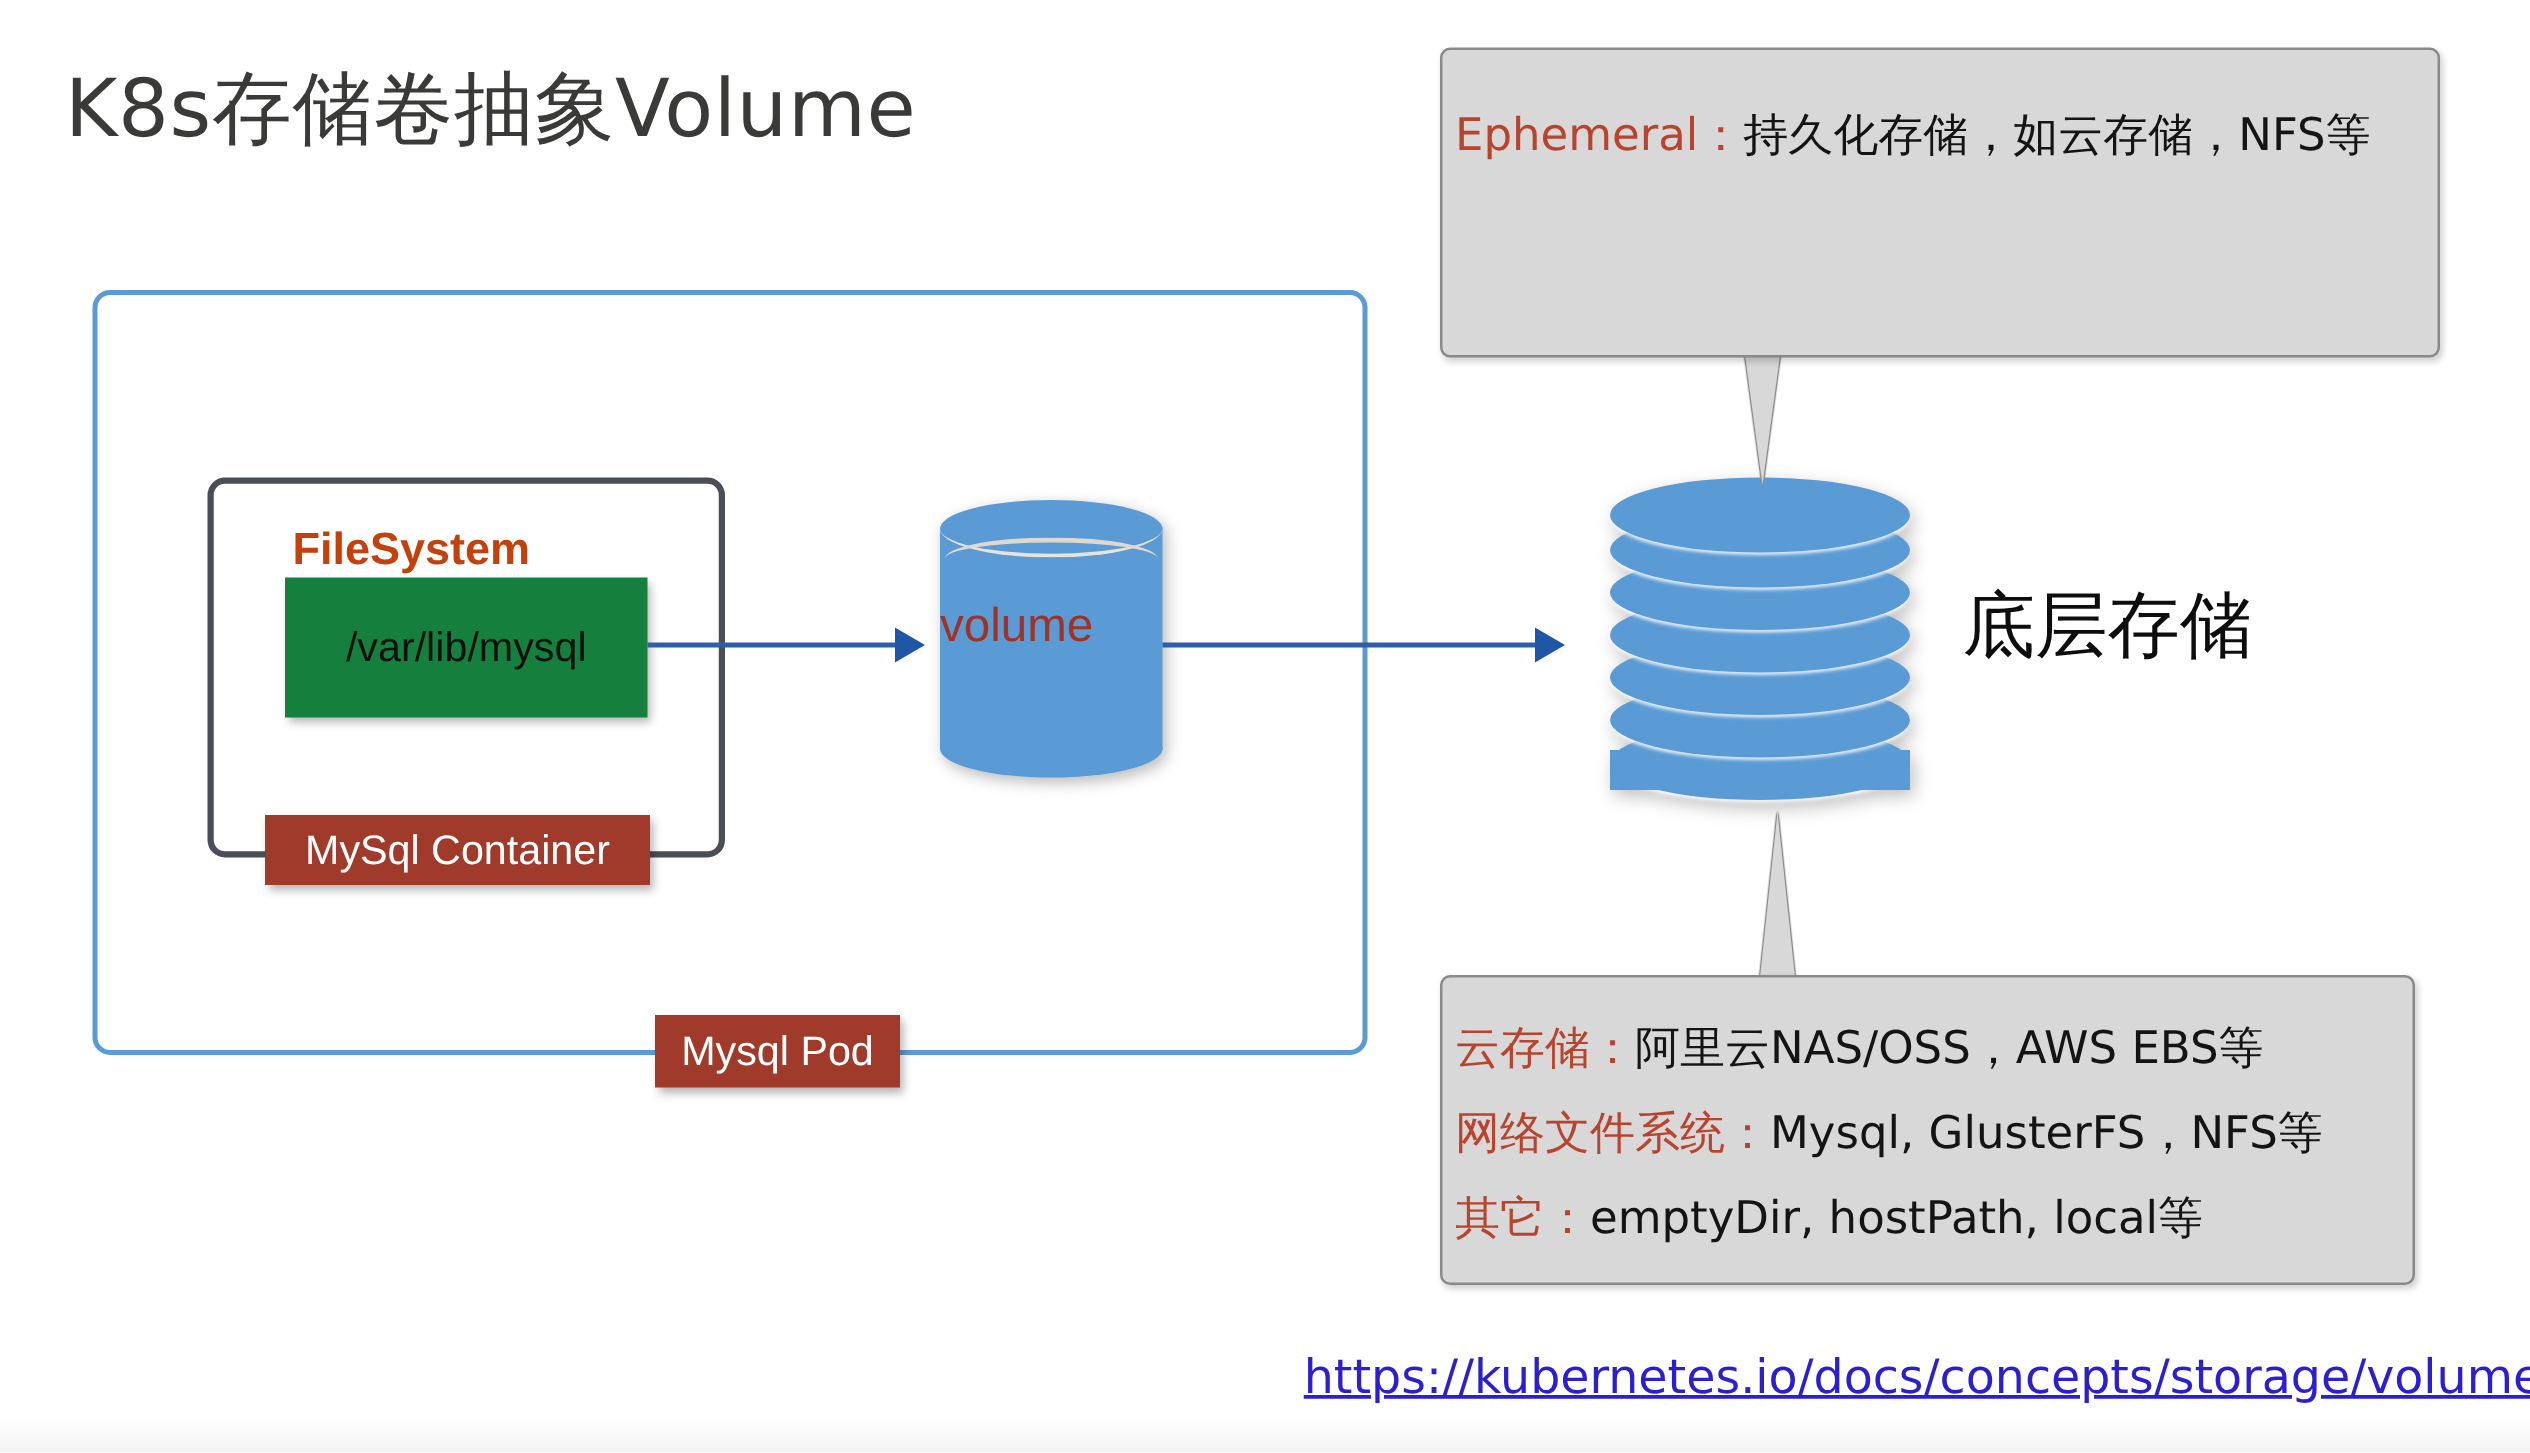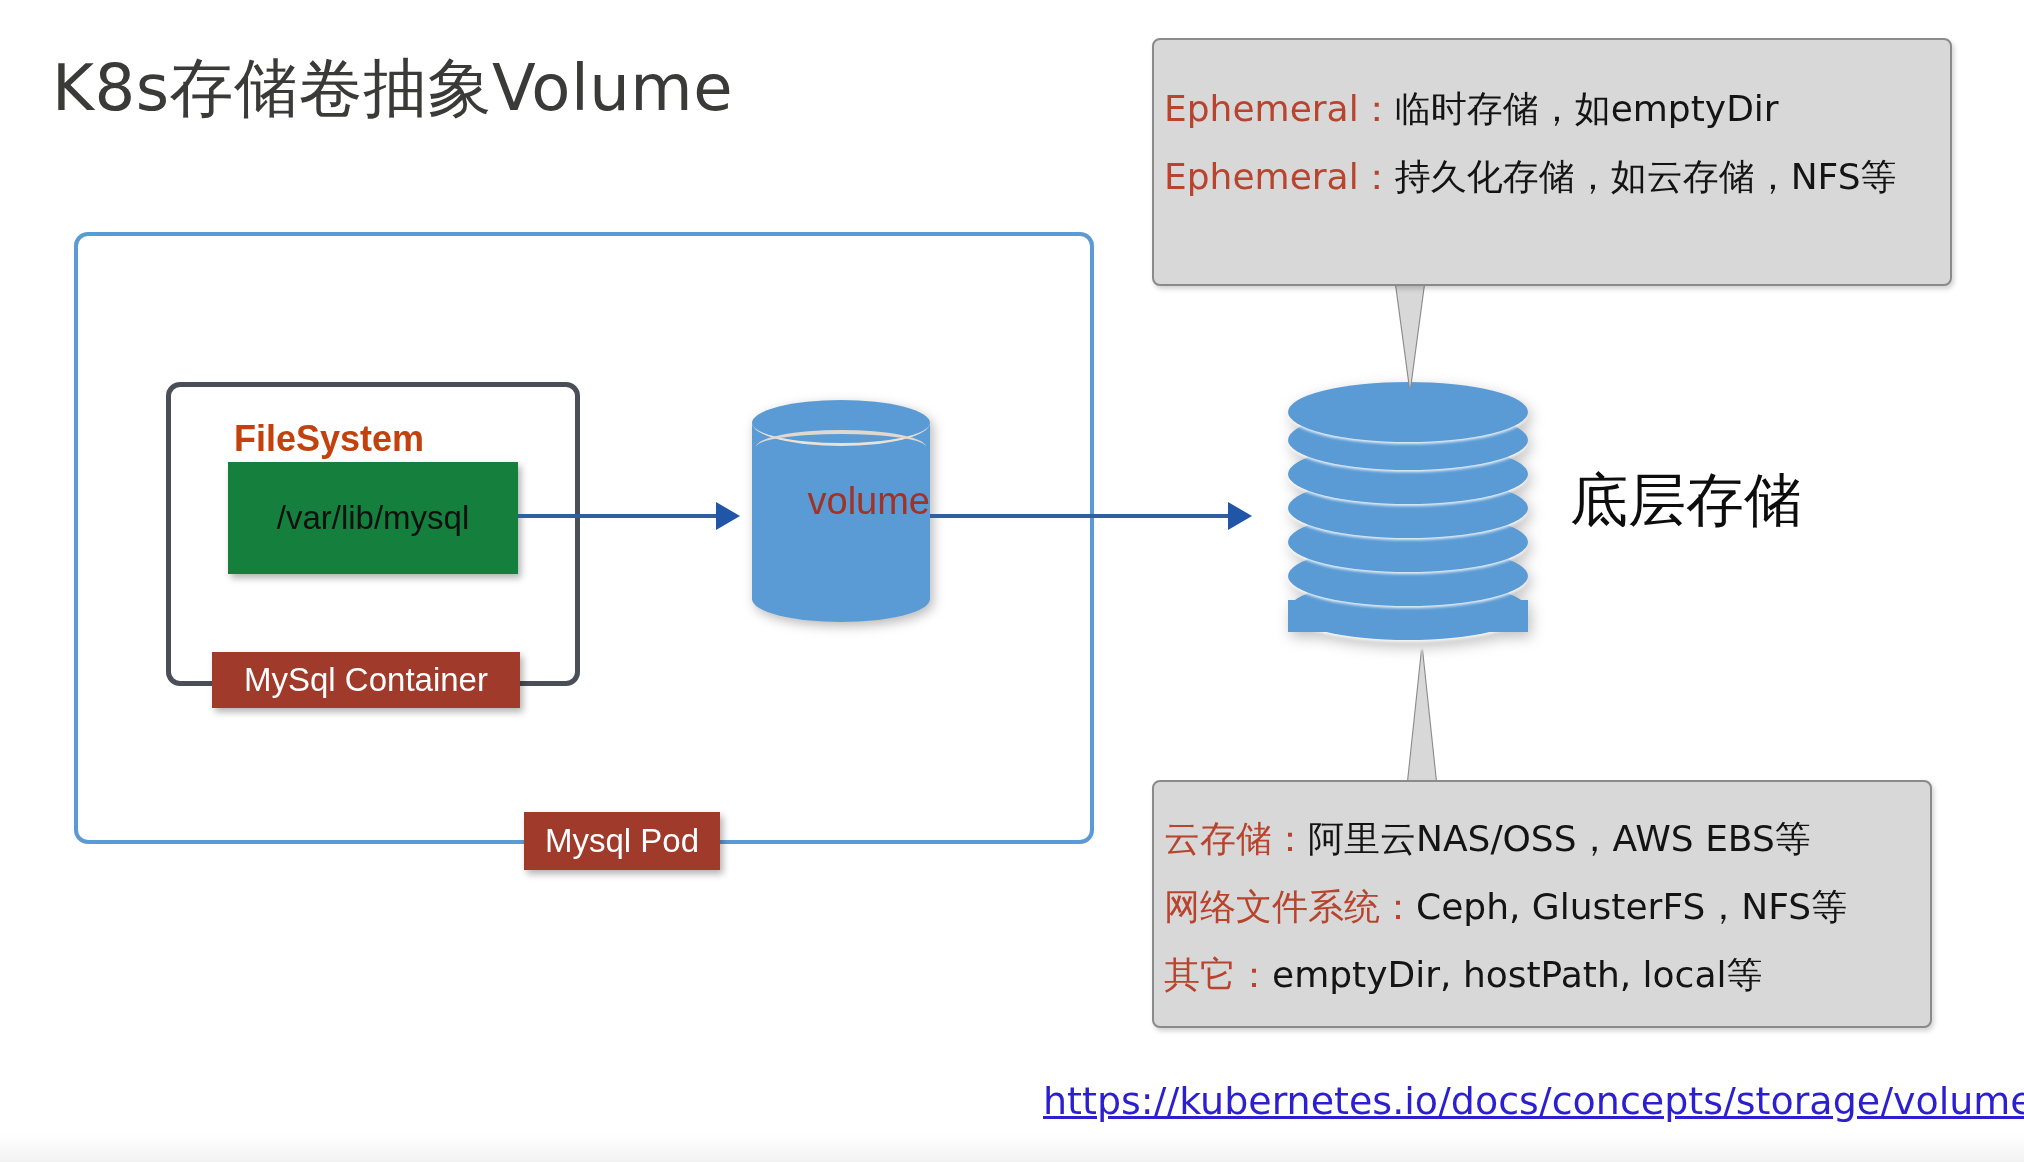--- a/index.html
+++ b/index.html
@@ -155,21 +155,21 @@
     width: 170px; height: 34px;
     border-radius: 50%;
     border-top: 4px solid #ded8d0;
     box-sizing: border-box;
   }
   #volume-label {
     position: absolute;
     left: 752px;
     top: 480px;
     width: 178px;
-    text-align: right;
+    text-align: left;
     color: #a03226;
     font-size: 38px;
     z-index: 4;
     white-space: nowrap;
   }
 
   
   .arrow-line {
     position: absolute;
     height: 4px;
@@ -342,34 +342,31 @@
     <div class="disc" style="top:78px;"></div>
     <div class="disc" style="top:44px;"></div>
     <div class="disc" style="top:10px;"></div>
     <div class="disc" style="top:-18px;"></div>
   </div>
   <div id="db-label">底层存储</div>
 
   <div id="tail-top" class="tail"></div>
   <div id="callout-top" class="callout">
     <p class="callout-line">
-      <span class="k">Ephemeral</span><span class="k">：</span><span>临时存储，如emptyDir</span>
-    </p>
-    <p class="callout-line">
       <span class="k">Ephemeral</span><span class="k">：</span><span>持久化存储，如云存储，NFS等</span>
     </p>
   </div>
 
   <div id="tail-bottom" class="tail"></div>
   <div id="callout-bottom" class="callout">
     <p class="callout-line">
       <span class="k">云存储</span><span class="k">：</span><span>阿里云NAS/OSS，AWS EBS等</span>
     </p>
     <p class="callout-line">
-      <span class="k">网络文件系统</span><span class="k">：</span><span>Ceph, GlusterFS，NFS等</span>
+      <span class="k">网络文件系统</span><span class="k">：</span><span>Mysql, GlusterFS，NFS等</span>
     </p>
     <p class="callout-line">
       <span class="k">其它</span><span class="k">：</span><span>emptyDir, hostPath, local等</span>
     </p>
   </div>
 
   <a id="doc-link" href="#">https://kubernetes.io/docs/concepts/storage/volumes/</a>
 
   <div id="bottom-band"></div>
 

